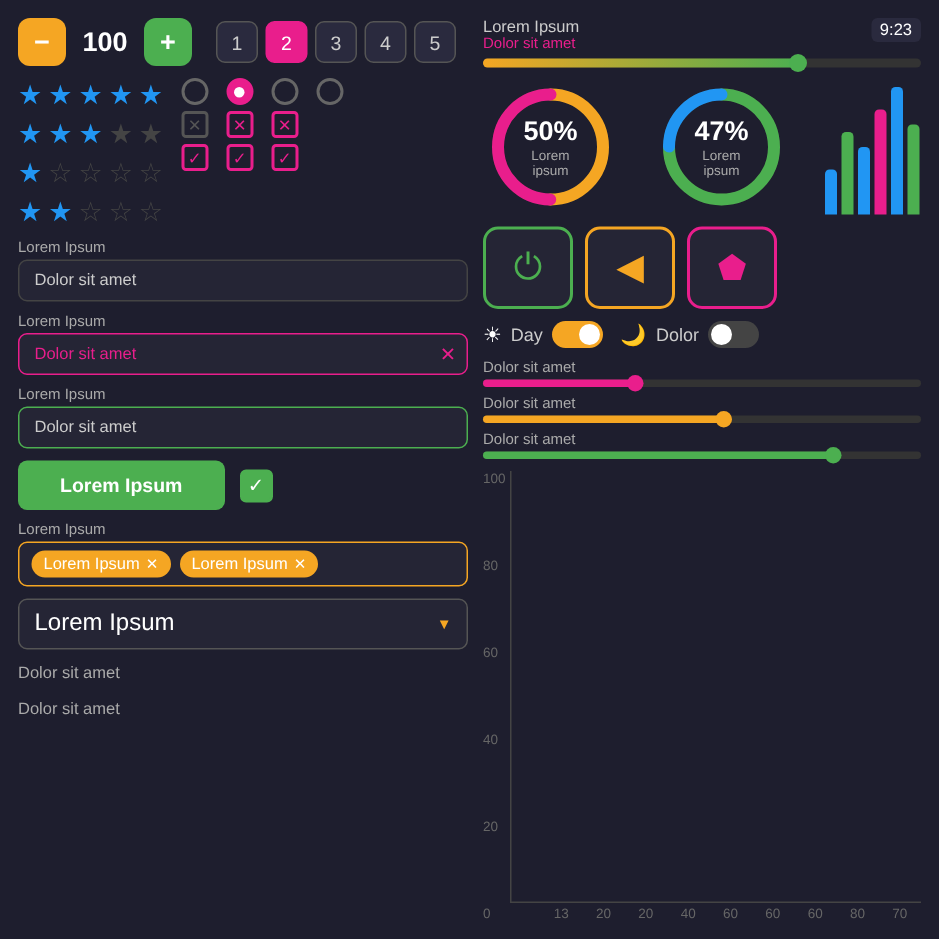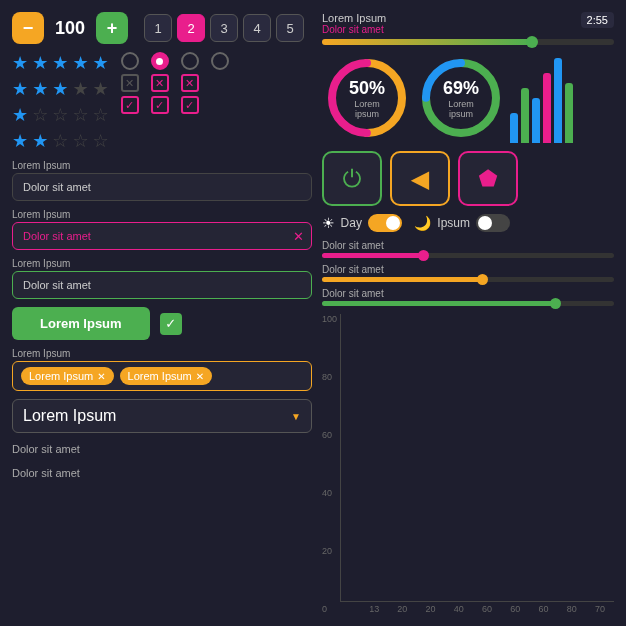--- a/index.html
+++ b/index.html
@@ -245,21 +245,21 @@
       border-radius: 50%;
       position: absolute;
       top: -3px;
       background: #4caf50;
     }
     .right-title { font-size: 11px; color: #ccc; }
     .right-sub { font-size: 10px; color: #e91e8c; }
 
     
     .circles-row {
-      display: flex; align-items: center; gap: 4px;
+      display: flex; align-items: center; gap: 24px;
     }
     .circle-chart {
       position: relative;
       width: 90px; height: 90px;
     }
     .circle-chart svg {
       width: 90px; height: 90px;
     }
     .circle-label {
       position: absolute;
@@ -542,21 +542,21 @@
 
   <div class="right-col">
 
     <div class="top-right">
       <div style="display:flex; justify-content:space-between; align-items:flex-start;">
         <div>
           <div class="right-title">Lorem Ipsum</div>
           <div class="right-sub">Dolor sit amet</div>
         </div>
         <div style="display:flex; align-items:center; gap:5px;">
-          <span class="timer-value">2:55</span>
+          <span class="timer-value">9:23</span>
         </div>
       </div>
       <div class="progress-bar-wrap">
         <div class="progress-bar-fill" style="width:72%; background: linear-gradient(to right, #f5a623, #4caf50);"></div>
         <div class="progress-thumb" style="left: 70%;"></div>
       </div>
     </div>
 
     <div class="circles-row">
 
@@ -572,21 +572,21 @@
         </div>
       </div>
 
       <div class="circle-chart">
         <svg viewBox="0 0 90 90">
           <circle cx="45" cy="45" r="35" fill="none" stroke="#333" stroke-width="8"></circle>
           <circle cx="45" cy="45" r="35" fill="none" stroke="#4caf50" stroke-width="8" stroke-dasharray="164.93 54.98" stroke-dashoffset="0" stroke-linecap="round" transform="rotate(-90 45 45)"></circle>
           <circle cx="45" cy="45" r="35" fill="none" stroke="#2196f3" stroke-width="8" stroke-dasharray="54.98 164.93" stroke-dashoffset="-164.93" stroke-linecap="round" transform="rotate(-90 45 45)"></circle>
         </svg>
         <div class="circle-label">
-          <div class="circle-pct">69%</div>
+          <div class="circle-pct">47%</div>
           <div class="circle-sub">Lorem ipsum</div>
         </div>
       </div>
 
       <div class="vert-bars">
         <div class="vbar" style="height:30px; background:#2196f3;"></div>
         <div class="vbar" style="height:55px; background:#4caf50;"></div>
         <div class="vbar" style="height:45px; background:#2196f3;"></div>
         <div class="vbar" style="height:70px; background:#e91e8c;"></div>
         <div class="vbar" style="height:85px; background:#2196f3;"></div>
@@ -609,21 +609,21 @@
     <div class="day-night-row">
       <div class="dn-item">
         <span class="dn-icon">☀</span>
         <span class="dn-label">Day</span>
         <div class="toggle on">
           <div class="toggle-knob"></div>
         </div>
       </div>
       <div class="dn-item">
         <span class="dn-icon">🌙</span>
-        <span class="dn-label">Ipsum</span>
+        <span class="dn-label">Dolor</span>
         <div class="toggle off">
           <div class="toggle-knob"></div>
         </div>
       </div>
     </div>
 
     <div class="sliders-section">
       <div class="slider-row">
         <span class="slider-label">Dolor sit amet</span>
         <div class="slider-track">

